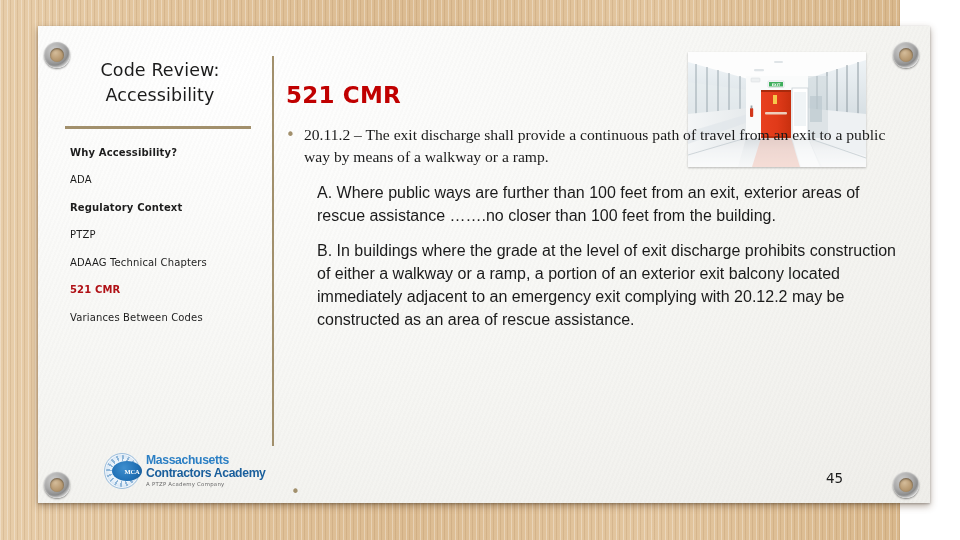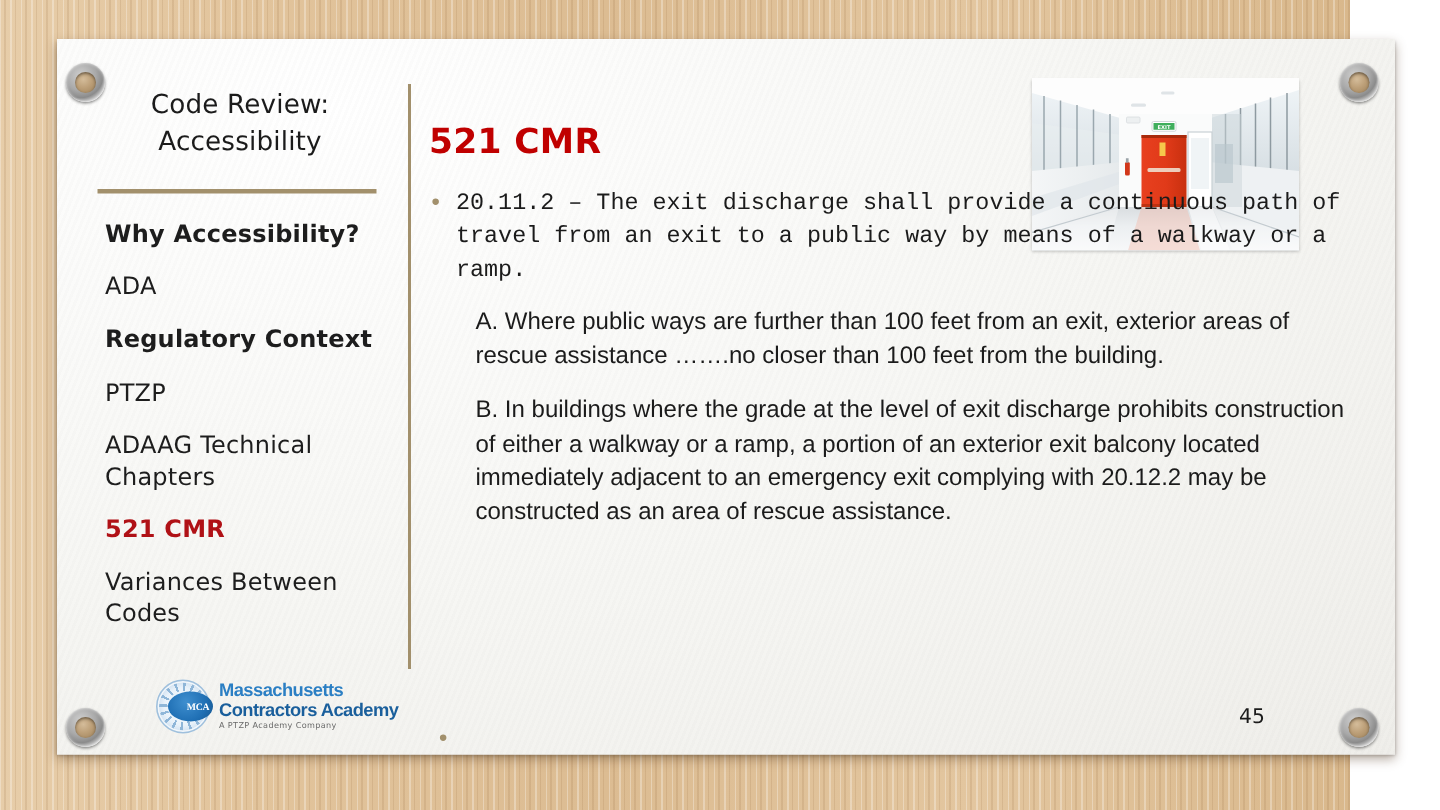--- a/index.html
+++ b/index.html
@@ -98,21 +98,21 @@
     height: 3px;
     background: #a2906c;
   }
 
   #toc {
     margin-top: 17px;
     margin-left: 10px;
     width: 180px;
   }
   .toc-item {
-    font-size: 16px;
+    font-size: 10px;
     line-height: 1.30;
     color: #1d1d1d;
     margin-bottom: 14.5px;
     letter-spacing: 0.15px;
     font-family: "DejaVu Sans", sans-serif;
   }
   .toc-item.strong { font-weight: bold; }
   .toc-item.current { color: #b01116; font-weight: bold; }
 
   
@@ -220,21 +220,21 @@
     flex: 0 0 18px;
     color: #a2906c;
     font-size: 15px;
     line-height: 1.45;
     padding-top: 1px;
   }
   .bullet-text {
     font-size: 15.6px;
     line-height: 1.44;
     color: #1b1b1b;
-    font-family: Liberation Mono, monospace;
+    font-family: Liberation Serif, serif;
   }
   .sub-para {
     margin-top: 13px;
     margin-left: 31px;
     font-size: 16px;
     line-height: 1.42;
     color: #1b1b1b;
     width: 585px;
     font-family: Liberation Sans, sans-serif;
   }

